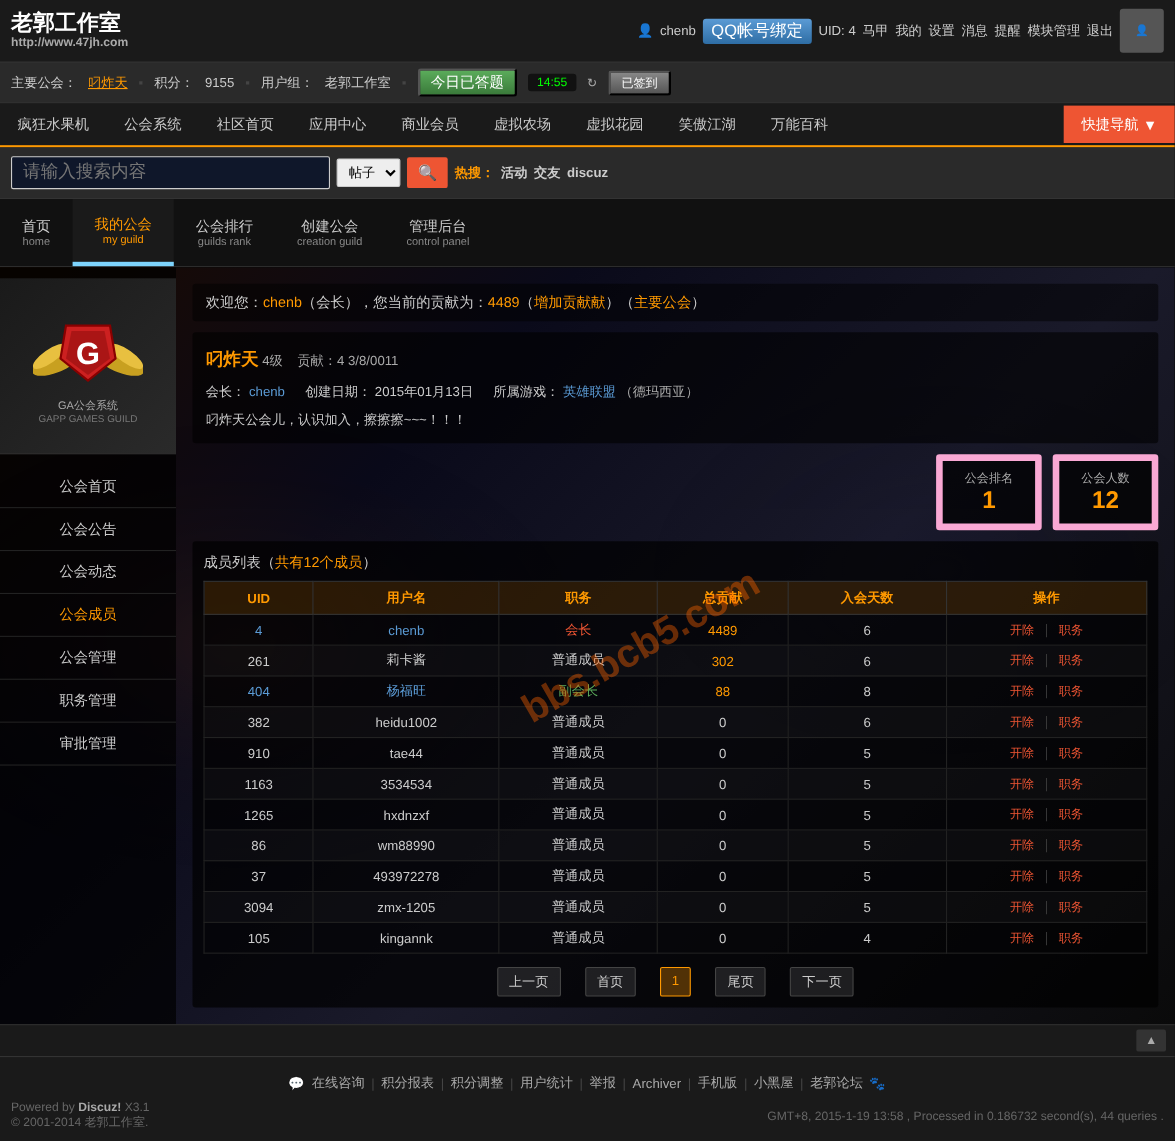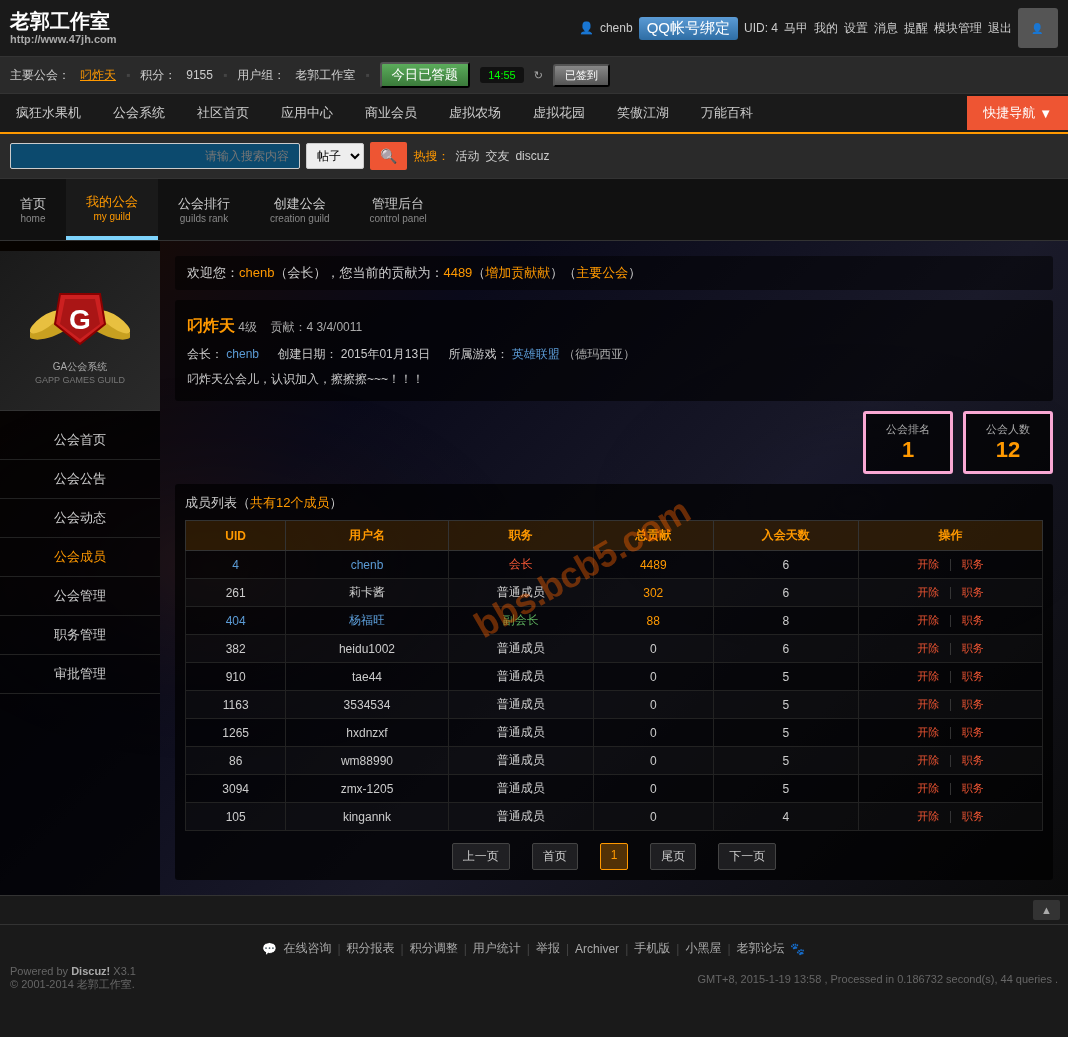--- a/index.html
+++ b/index.html
@@ -22,24 +22,24 @@
     .sub-header .time-box { background: #111; color: #0f0; padding: 2px 8px; border-radius: 3px; font-size: 11px; }
     .sub-header .btn-signed { background: linear-gradient(to bottom, #888, #555); color: #fff; padding: 2px 10px; border-radius: 3px; font-size: 11px; }
 
     
     .main-nav { background: #1a1a1a; display: flex; align-items: center; border-bottom: 2px solid #f90; }
     .main-nav .nav-item { color: #ccc; padding: 10px 16px; font-size: 13px; cursor: pointer; text-decoration: none; display: block; }
     .main-nav .quick-nav { margin-left: auto; background: #e53; color: #fff; padding: 8px 16px; font-size: 13px; cursor: pointer; display: flex; align-items: center; gap: 4px; }
 
     
     .search-bar { background: #2a2a2a; padding: 8px 10px; display: flex; align-items: center; gap: 6px; border-bottom: 1px solid #333; }
-    .search-input { background: #0c4a6e; border: 1px solid #ccc; padding: 5px 10px; width: 290px; font-size: 12px; color: #999; border-radius: 2px; text-align: right; }
+    .search-input { background: #0f172a; border: 1px solid #ccc; padding: 5px 10px; width: 290px; font-size: 16px; color: #999; border-radius: 2px; }
     .search-select { background: #eee; border: 1px solid #ccc; padding: 4px 6px; font-size: 12px; border-radius: 2px; }
     .search-btn { background: #e53; color: #fff; border: none; padding: 6px 10px; cursor: pointer; border-radius: 2px; font-size: 14px; }
-    .hot-search { color: #aaa; font-size: 12px; display: flex; align-items: center; gap: 6px; }
+    .hot-search { color: #aaa; font-size: 12px; display: flex; align-items: center; gap: 6px; font-weight: bold; }
     .hot-search .label { color: #f90; }
     .hot-search a { color: #ccc; text-decoration: none; }
 
     
     .guild-tabs { background: #111; display: flex; align-items: center; padding: 0; border-bottom: 1px solid #333; }
     .guild-tab { color: #ccc; padding: 14px 20px; text-align: center; cursor: pointer; font-size: 13px; }
     .guild-tab .sub { font-size: 10px; color: #888; display: block; }
     .guild-tab.active { background: #1a1a1a; color: #f90; border-bottom: 4px solid #7dd3fc; }
     .guild-tab.active .sub { color: #f90; }
 
@@ -58,21 +58,21 @@
     .sidebar-item.active { color: #f90; }
 
     
     .guild-main { flex: 1; padding: 15px; }
     .welcome-bar { color: #ccc; font-size: 13px; margin-bottom: 10px; background: rgba(0,0,0,0.5); padding: 8px 12px; border-radius: 3px; }
     .welcome-bar a { color: #f90; text-decoration: none; }
     .guild-info-row { background: rgba(0,0,0,0.6); padding: 10px 12px; border-radius: 3px; margin-bottom: 10px; color: #ccc; font-size: 12px; line-height: 2; }
     .guild-info-row .guild-name { color: #f90; font-size: 16px; font-weight: bold; }
     .guild-info-row a { color: #5b9bd5; text-decoration: none; }
     .guild-stats { display: flex; gap: 10px; margin-bottom: 10px; }
-    .stat-box { background: rgba(0,0,0,0.7); border: 3px solid #f9a8d4; border-radius: 3px; padding: 8px 20px; text-align: center; min-width: 80px; }
+    .stat-box { background: rgba(0,0,0,0.7); border: 6px solid #f9a8d4; border-radius: 3px; padding: 8px 20px; text-align: center; min-width: 80px; }
     .stat-box .stat-label { color: #aaa; font-size: 11px; }
     .stat-box .stat-value { color: #f90; font-size: 22px; font-weight: bold; }
 
     
     .member-section { background: rgba(0,0,0,0.7); border-radius: 3px; padding: 10px; }
     .member-title { color: #ccc; font-size: 13px; margin-bottom: 8px; }
     .member-title a { color: #f90; text-decoration: none; }
     .member-table { width: 100%; border-collapse: collapse; font-size: 12px; }
     .member-table th { background: rgba(255,150,0,0.15); color: #f90; padding: 6px 10px; text-align: center; border: 1px solid #333; }
     .member-table td { padding: 5px 10px; text-align: center; border: 1px solid #222; color: #ccc; }
@@ -248,21 +248,21 @@
 
       <div class="welcome-bar">
         欢迎您：<span style="color:#f90;">chenb</span>（会长），您当前的贡献为：<span style="color:#f90;">4489</span>（<a href="#">增加贡献献</a>）（<a href="#">主要公会</a>）
       </div>
 
       <div class="guild-info-row">
         <div style="display:flex;align-items:center;gap:20px;flex-wrap:wrap;">
           <div>
             <span class="guild-name">叼炸天</span>
             <span style="color:#aaa;"> 4级</span>
-            <span style="color:#aaa;margin-left:10px;">贡献：4  3/4/0011</span>
+            <span style="color:#aaa;margin-left:10px;">贡献：4  3/8/0011</span>
           </div>
         </div>
         <div>
           <span>会长：</span>
           <a href="#" style="color:#5b9bd5;">chenb</a>
           <span style="margin-left:15px;">创建日期：</span>
           <span>2015年01月13日</span>
           <span style="margin-left:15px;">所属游戏：</span>
           <a href="#" style="color:#5b9bd5;font-family:Liberation Mono, monospace;">英雄联盟</a>
           <span style="color:#aaa;">（德玛西亚）</span>
@@ -388,20 +388,32 @@
       <td><span style="color:#ccc;">普通成员</span></td>
       <td style="color:#ccc;">0</td>
       <td>5</td>
       <td>
         <a href="#" class="op-link">开除</a>
         <span class="op-sep">｜</span>
         <a href="#" class="op-link">职务</a>
       </td>
     </tr>
               <tr>
+      <td><a href="#" style="color:#ccc;text-decoration:none;">37</a></td>
+      <td><a href="#" style="color:#ccc;text-decoration:none;">493972278</a></td>
+      <td><span style="color:#ccc;">普通成员</span></td>
+      <td style="color:#ccc;">0</td>
+      <td>5</td>
+      <td>
+        <a href="#" class="op-link">开除</a>
+        <span class="op-sep">｜</span>
+        <a href="#" class="op-link">职务</a>
+      </td>
+    </tr>
+              <tr>
       <td><a href="#" style="color:#ccc;text-decoration:none;">3094</a></td>
       <td><a href="#" style="color:#ccc;text-decoration:none;">zmx-1205</a></td>
       <td><span style="color:#ccc;">普通成员</span></td>
       <td style="color:#ccc;">0</td>
       <td>5</td>
       <td>
         <a href="#" class="op-link">开除</a>
         <span class="op-sep">｜</span>
         <a href="#" class="op-link">职务</a>
       </td>

